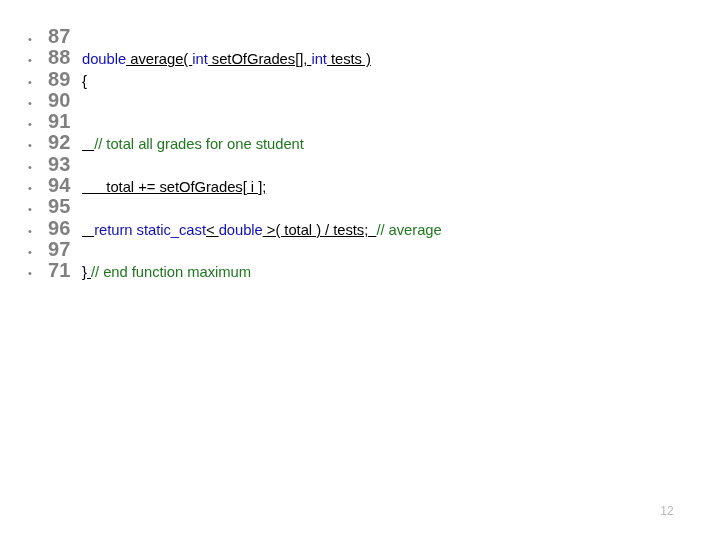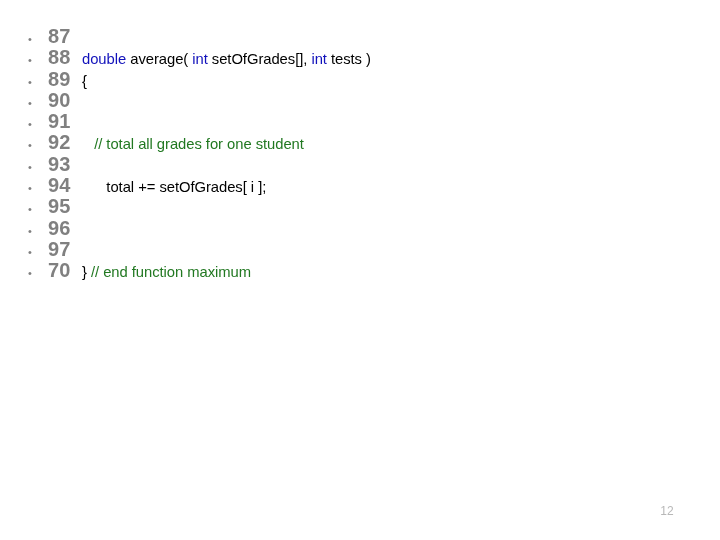--- a/index.html
+++ b/index.html
@@ -56,21 +56,21 @@
     font-weight: bold;
   }
   .code-text {
     flex: 1 1 auto;
     font-size: 14.8px;
     line-height: 21.3px;
     color: #000000;
     white-space: pre;
     letter-spacing: -0.05px;
   }
-  .tok-plain   { color: #000000; }
+  .tok-plain   { color: #000000; text-decoration: underline; }
   .tok-keyword { color: #1111BB; }
   .tok-comment { color: #217821; }
   .tok-number  { color: #1A9BD7; }
   .slide-number {
     position: absolute;
     right: 33px;
     bottom: 22px;
     width: 40px;
     text-align: center;
     font-size: 12px;
@@ -86,20 +86,20 @@
   <div class="code-list">
       <div class="code-line"><span class="bullet">•</span><span class="lineno">87</span></div>
       <div class="code-line"><span class="bullet">•</span><span class="lineno">88</span><span class="code-text"><span class="tok-keyword">double</span><span class="tok-plain"> average( </span><span class="tok-keyword">int</span><span class="tok-plain"> setOfGrades[], </span><span class="tok-keyword">int</span><span class="tok-plain"> tests )</span></span></div>
       <div class="code-line"><span class="bullet">•</span><span class="lineno">89</span><span class="code-text"><span class="tok-plain">{</span></span></div>
       <div class="code-line"><span class="bullet">•</span><span class="lineno">90</span></div>
       <div class="code-line"><span class="bullet">•</span><span class="lineno">91</span><span class="code-text"></span></div>
       <div class="code-line"><span class="bullet">•</span><span class="lineno">92</span><span class="code-text"><span class="tok-plain">   </span><span class="tok-comment">// total all grades for one student</span></span></div>
       <div class="code-line"><span class="bullet">•</span><span class="lineno">93</span></div>
       <div class="code-line"><span class="bullet">•</span><span class="lineno">94</span><span class="code-text"><span class="tok-plain">      total += setOfGrades[ i ];</span></span></div>
       <div class="code-line"><span class="bullet">•</span><span class="lineno">95</span><span class="code-text"></span></div>
-      <div class="code-line"><span class="bullet">•</span><span class="lineno">96</span></div>
+      <div class="code-line"><span class="bullet">•</span><span class="lineno">96</span><span class="code-text"><span class="tok-plain">   </span><span class="tok-keyword">return static_cast</span><span class="tok-plain">&lt; </span><span class="tok-keyword">double</span><span class="tok-plain"> &gt;( total ) / tests;  </span><span class="tok-comment">// average</span></span></div>
       <div class="code-line"><span class="bullet">•</span><span class="lineno">97</span><span class="code-text"></span></div>
-      <div class="code-line"><span class="bullet">•</span><span class="lineno">70</span><span class="code-text"><span class="tok-plain">} </span><span class="tok-comment">// end function maximum</span></span></div>
+      <div class="code-line"><span class="bullet">•</span><span class="lineno">71</span><span class="code-text"><span class="tok-plain">} </span><span class="tok-comment">// end function maximum</span></span></div>
     </div>
 
   <div class="slide-number">12</div>
 
 </div>
 
 </body></html>

